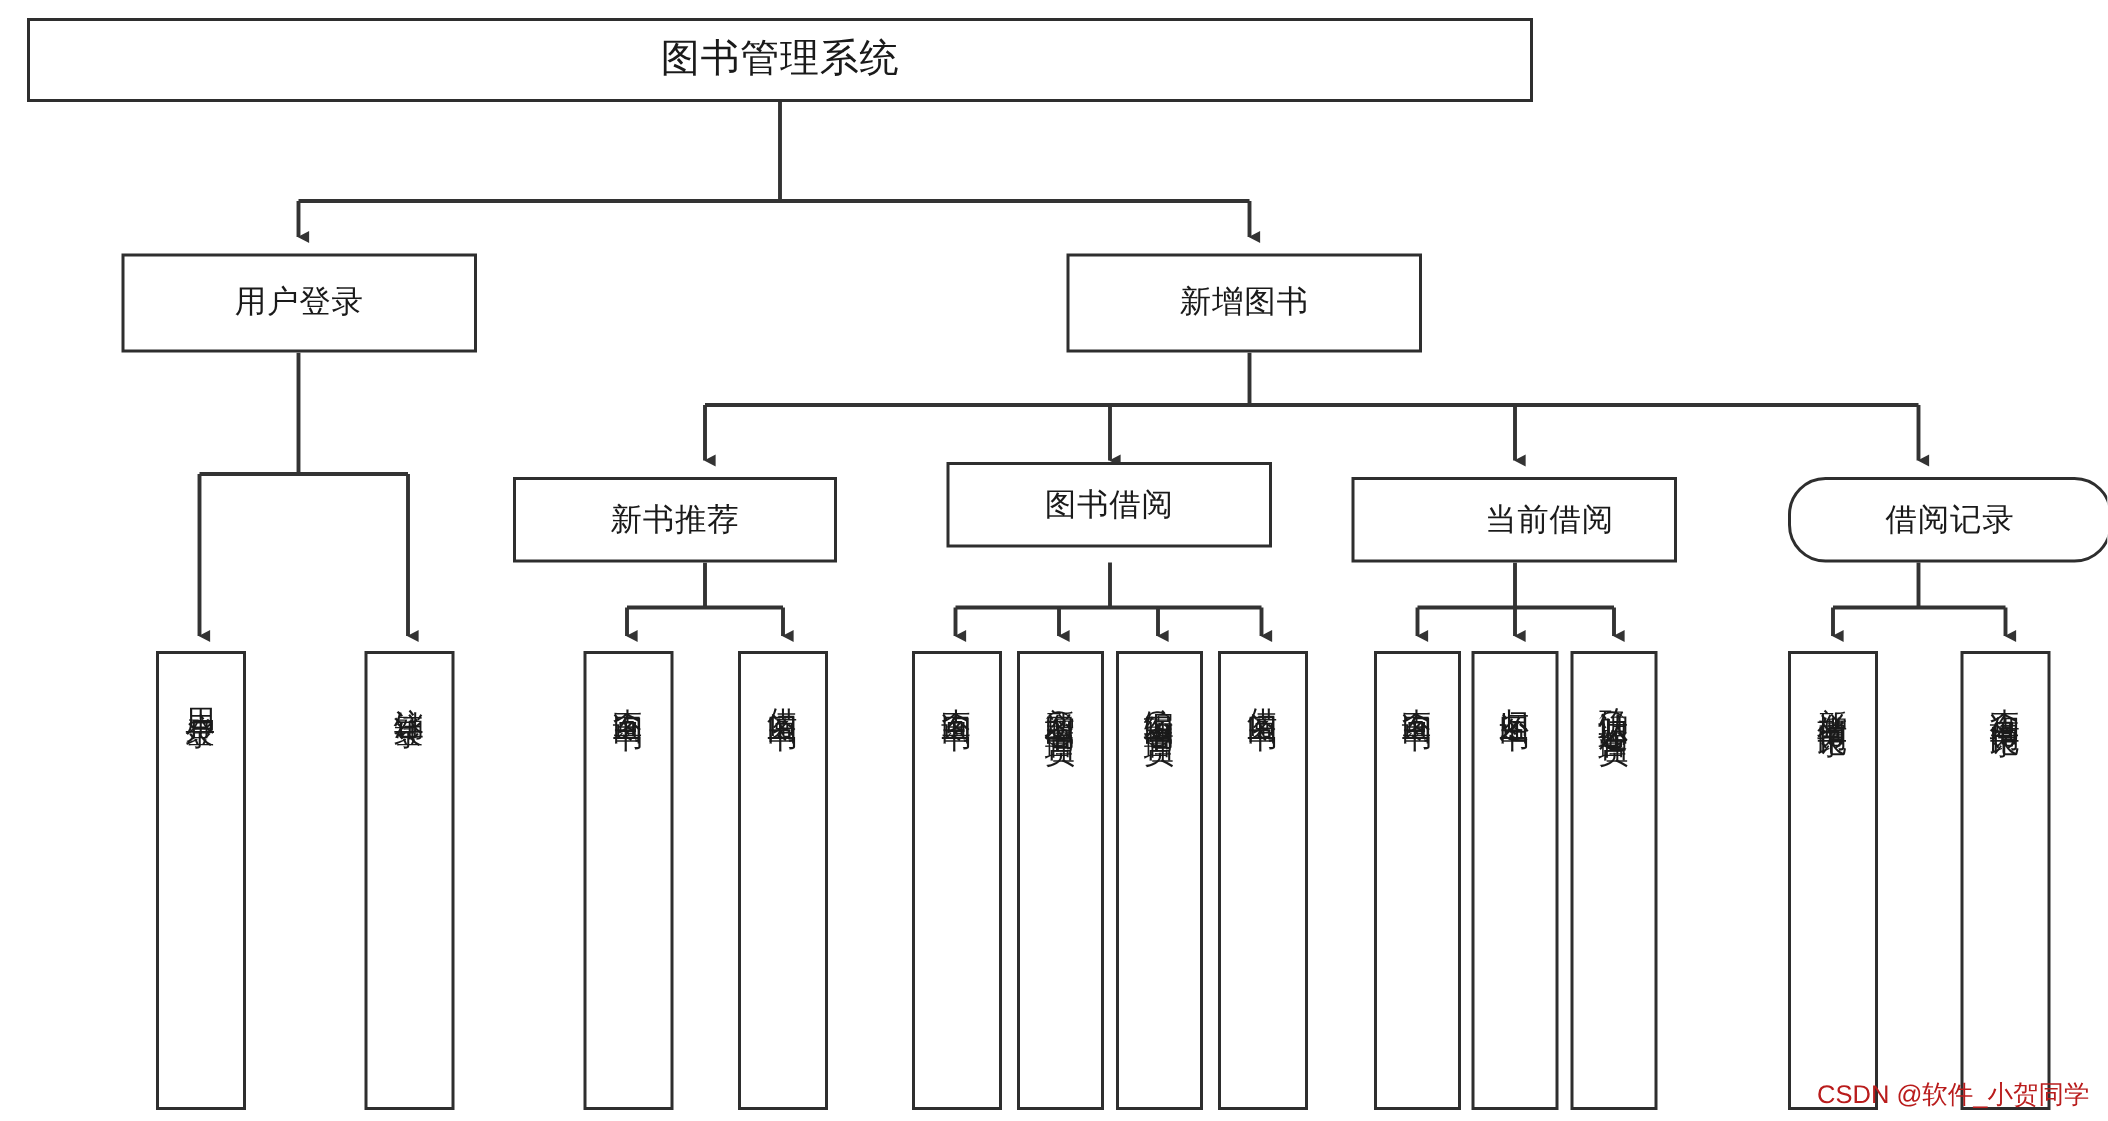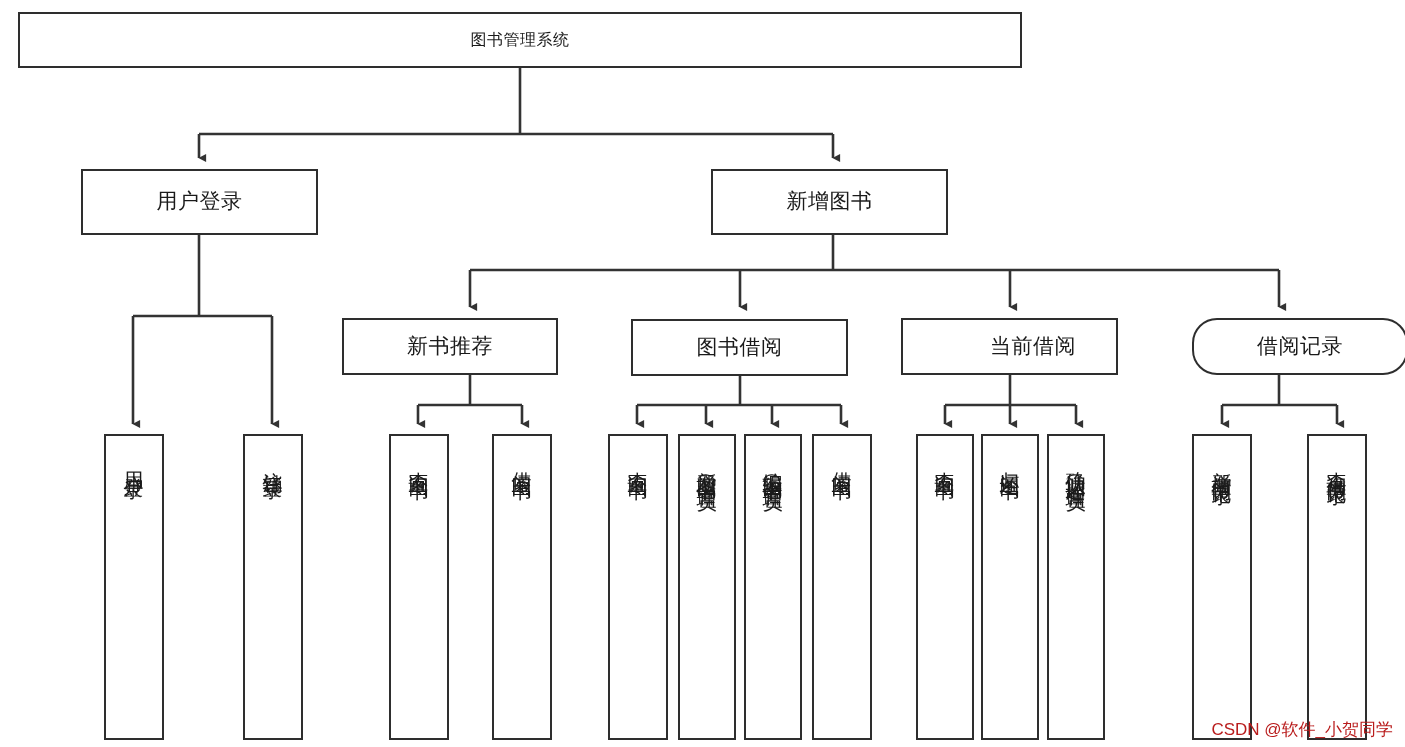--- a/index.html
+++ b/index.html
@@ -38,21 +38,21 @@
     color: #1a1a1a;
     text-align: center;
     line-height: 1.12;
     letter-spacing: 0.5px;
     white-space: nowrap;
   }
   .node.horizontal .node-label {
     font-size: 21px;
   }
   .node.root .node-label {
-    font-size: 16px;
+    font-size: 26px;
   }
   .node.vertical {
     align-items: flex-start;
     padding-top: 20px;
   }
   .node.vertical .node-label {
     writing-mode: vertical-rl;
     text-orientation: upright;
     font-size: 20px;
     letter-spacing: 3px;
@@ -132,21 +132,21 @@
   <div class="node horizontal" style="left:81px; top:169px; width:237px; height:66px;">
     <span class="node-label">用户登录</span>
   </div>
   <div class="node horizontal" style="left:711px; top:169px; width:237px; height:66px;">
     <span class="node-label">新增图书</span>
   </div>
 
   <div class="node horizontal" style="left:342px; top:318px; width:216px; height:57px;">
     <span class="node-label">新书推荐</span>
   </div>
-  <div class="node horizontal" style="left:631px; top:319px; width:217px; height:57px;">
+  <div class="node horizontal" style="left:631px; top:308px; width:217px; height:57px;">
     <span class="node-label">图书借阅</span>
   </div>
   <div class="node horizontal" style="left:901px; top:318px; width:217px; height:57px;padding-left:47px;">
     <span class="node-label">当前借阅</span>
   </div>
   <div class="node horizontal" style="left:1192px; top:318px; width:216px; height:57px;border-radius:25px;">
     <span class="node-label">借阅记录</span>
   </div>
 
   <div class="node vertical" style="left:104px; top:434px; width:60px; height:306px;">

